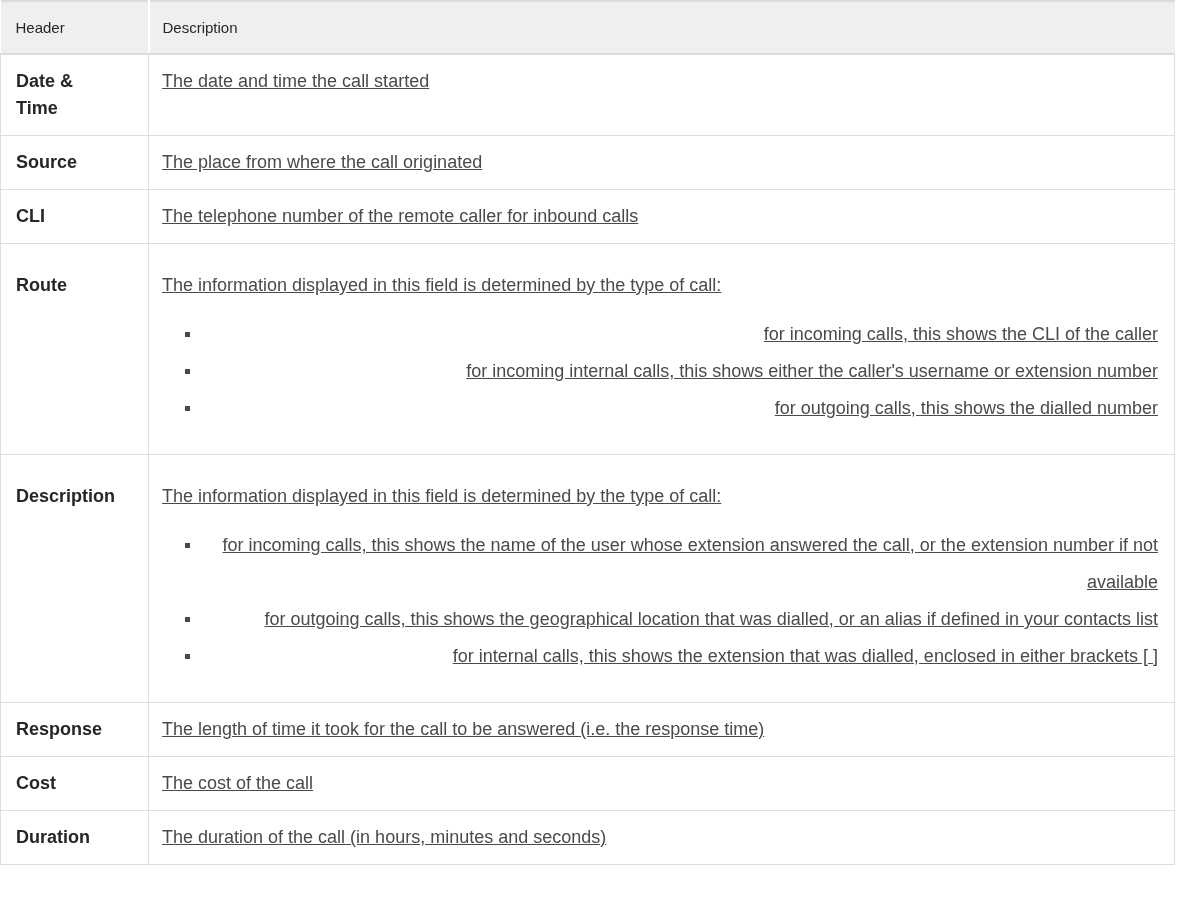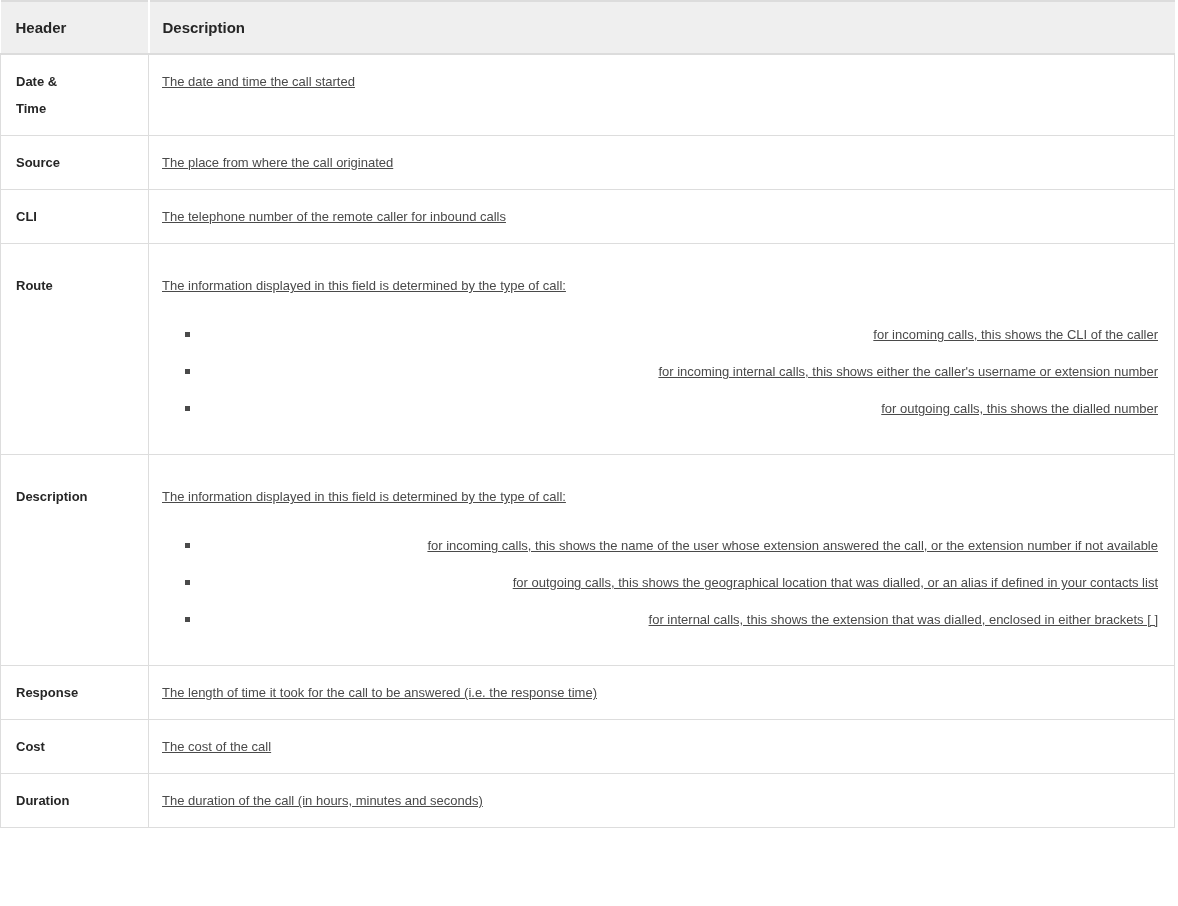--- a/index.html
+++ b/index.html
@@ -20,37 +20,37 @@
     table-layout: fixed;
     font-size: 15px;
   }
   col.c-header { width: 148px; }
 
   
   th {
     background: #efefef;
     text-align: left;
     font-size: 15px;
-    font-weight: bold;
+    font-weight: normal;
     color: #262626;
     line-height: 18px;
     padding: 17px 13px 16px 13px;
     border-top: 2px solid #dcdcdc;
     border-bottom: 2px solid #dcdcdc;
   }
   th.h-first {
     padding-left: 15px;
     border-right: 2px solid #ffffff;
   }
 
   
   td {
     border: 1px solid #dddddd;
     vertical-align: top;
-    font-size: 13px;
+    font-size: 18px;
     line-height: 27px;
   }
   td.hcol {
     font-weight: bold;
     color: #262626;
     padding: 13px 12px 13px 15px;
     white-space: pre-line;
   }
   td.dcol {
     color: #4a4a4a;

